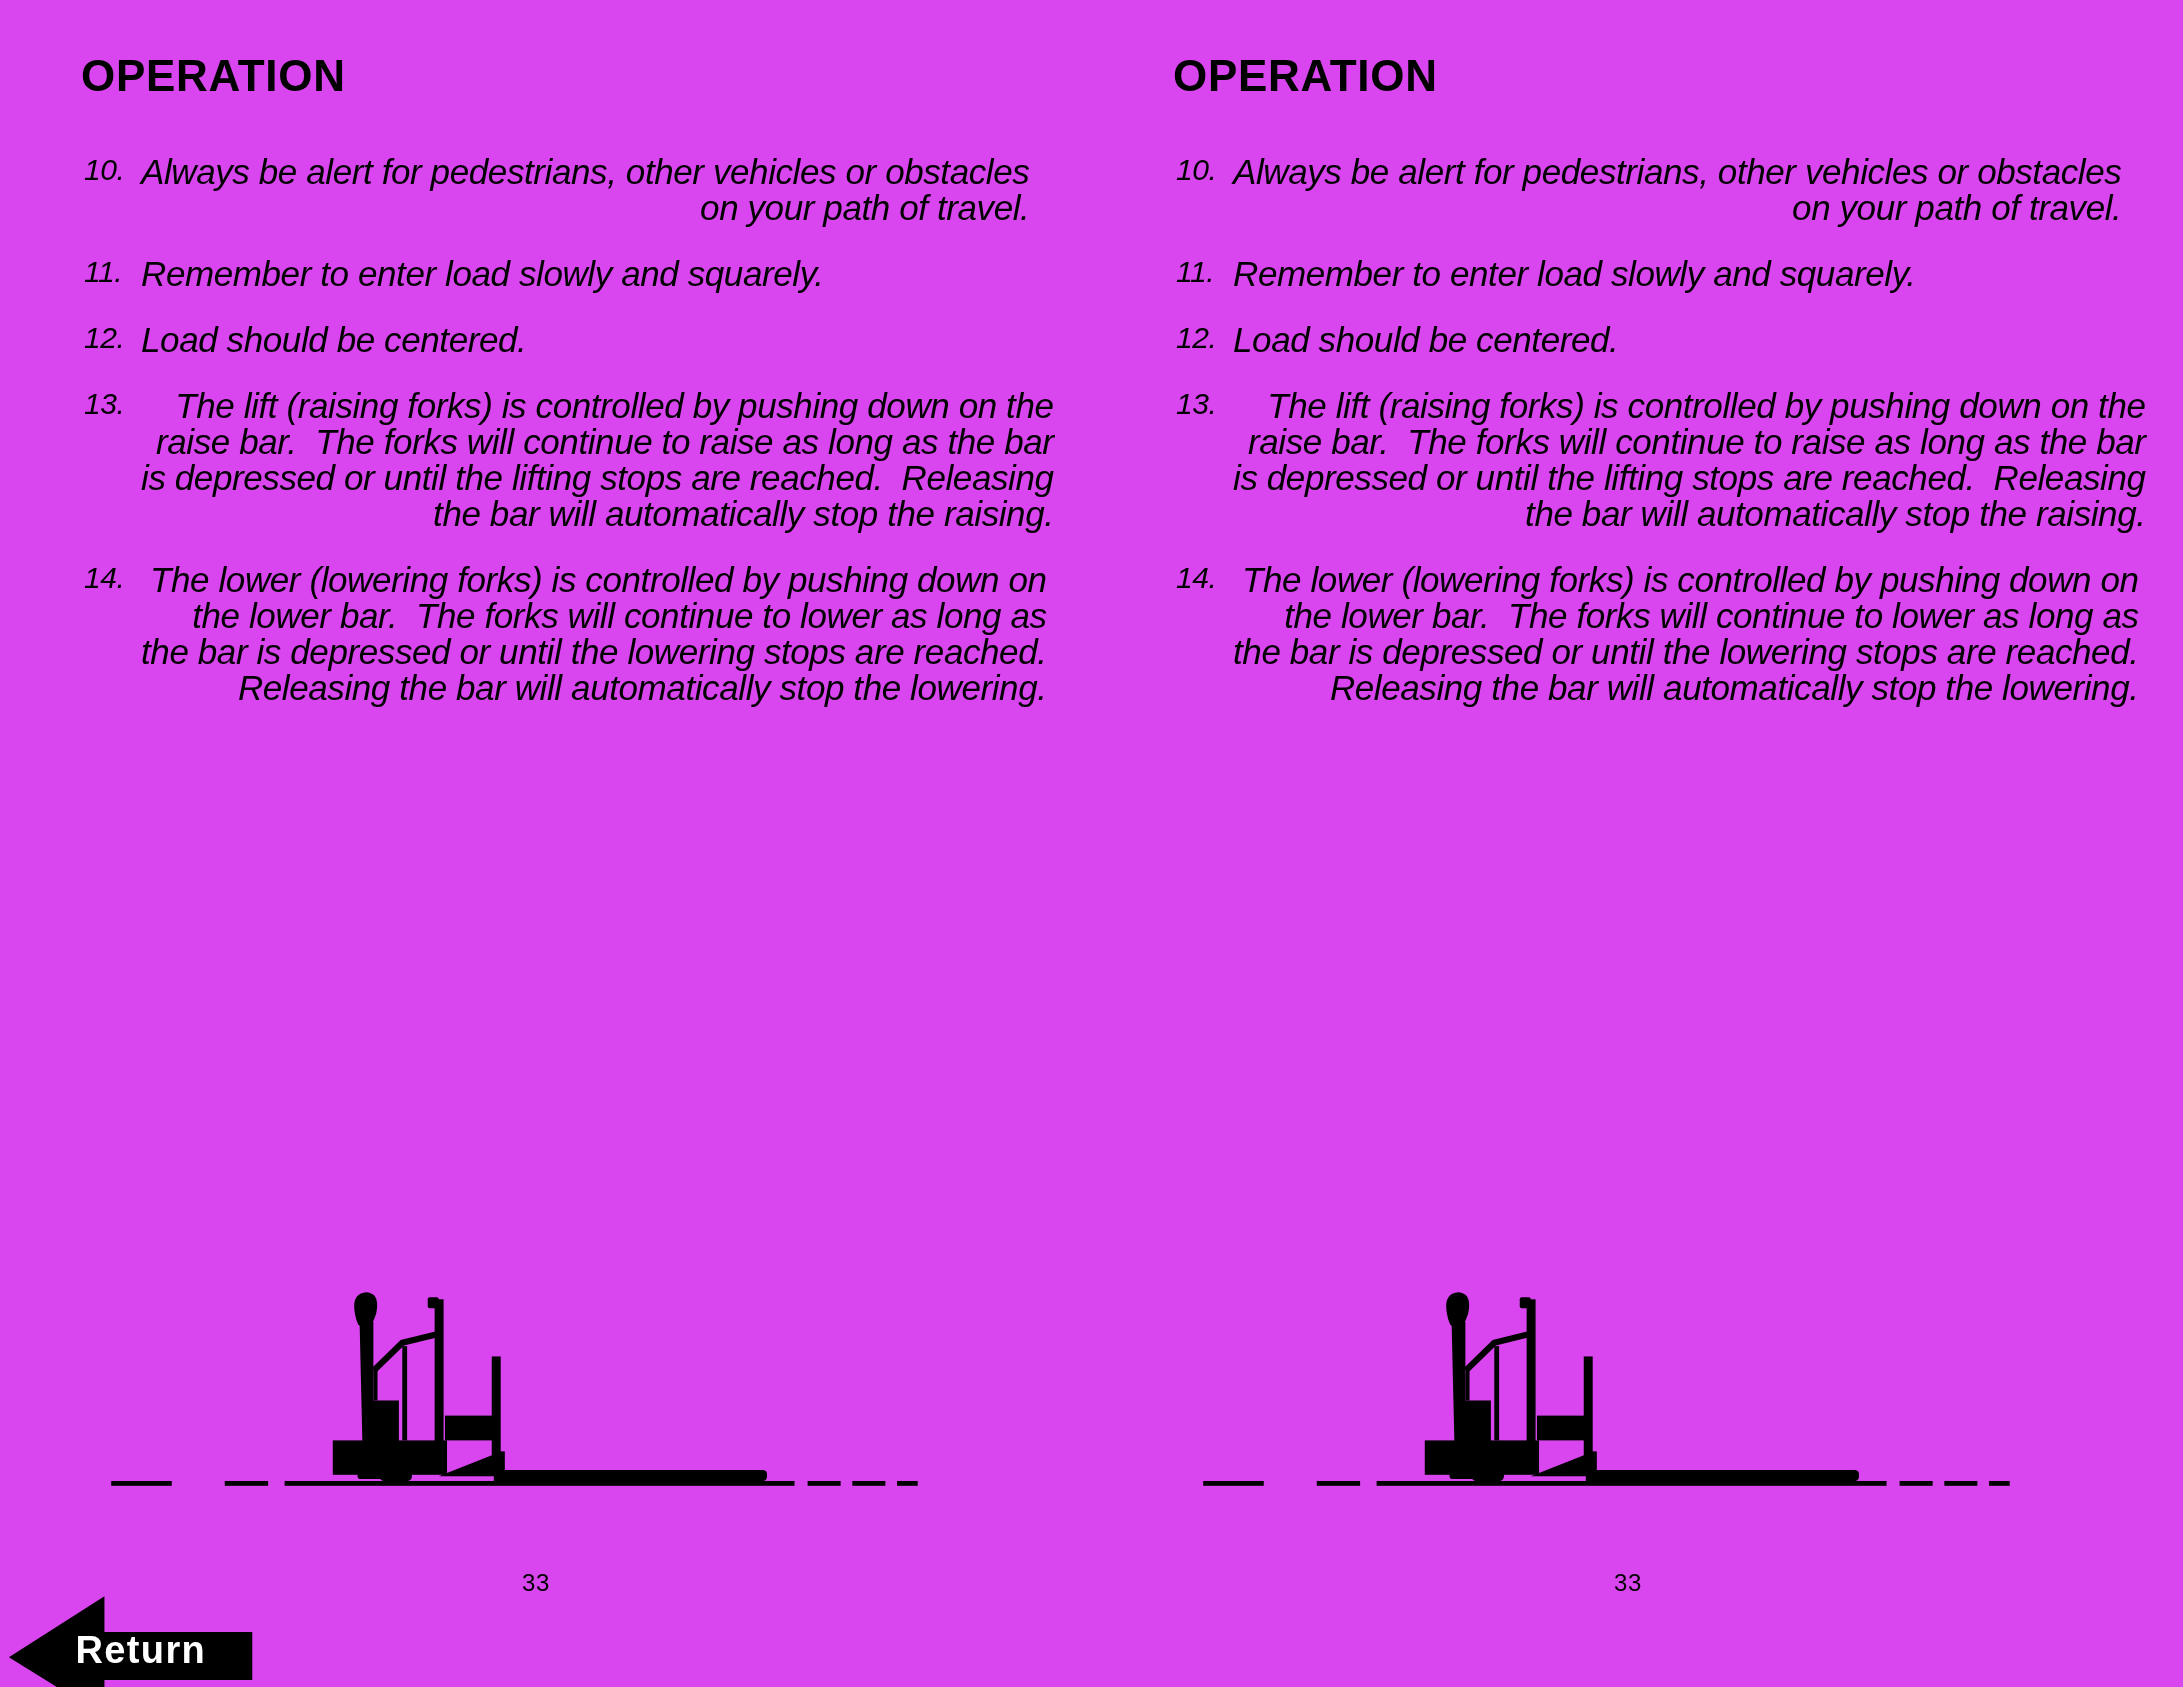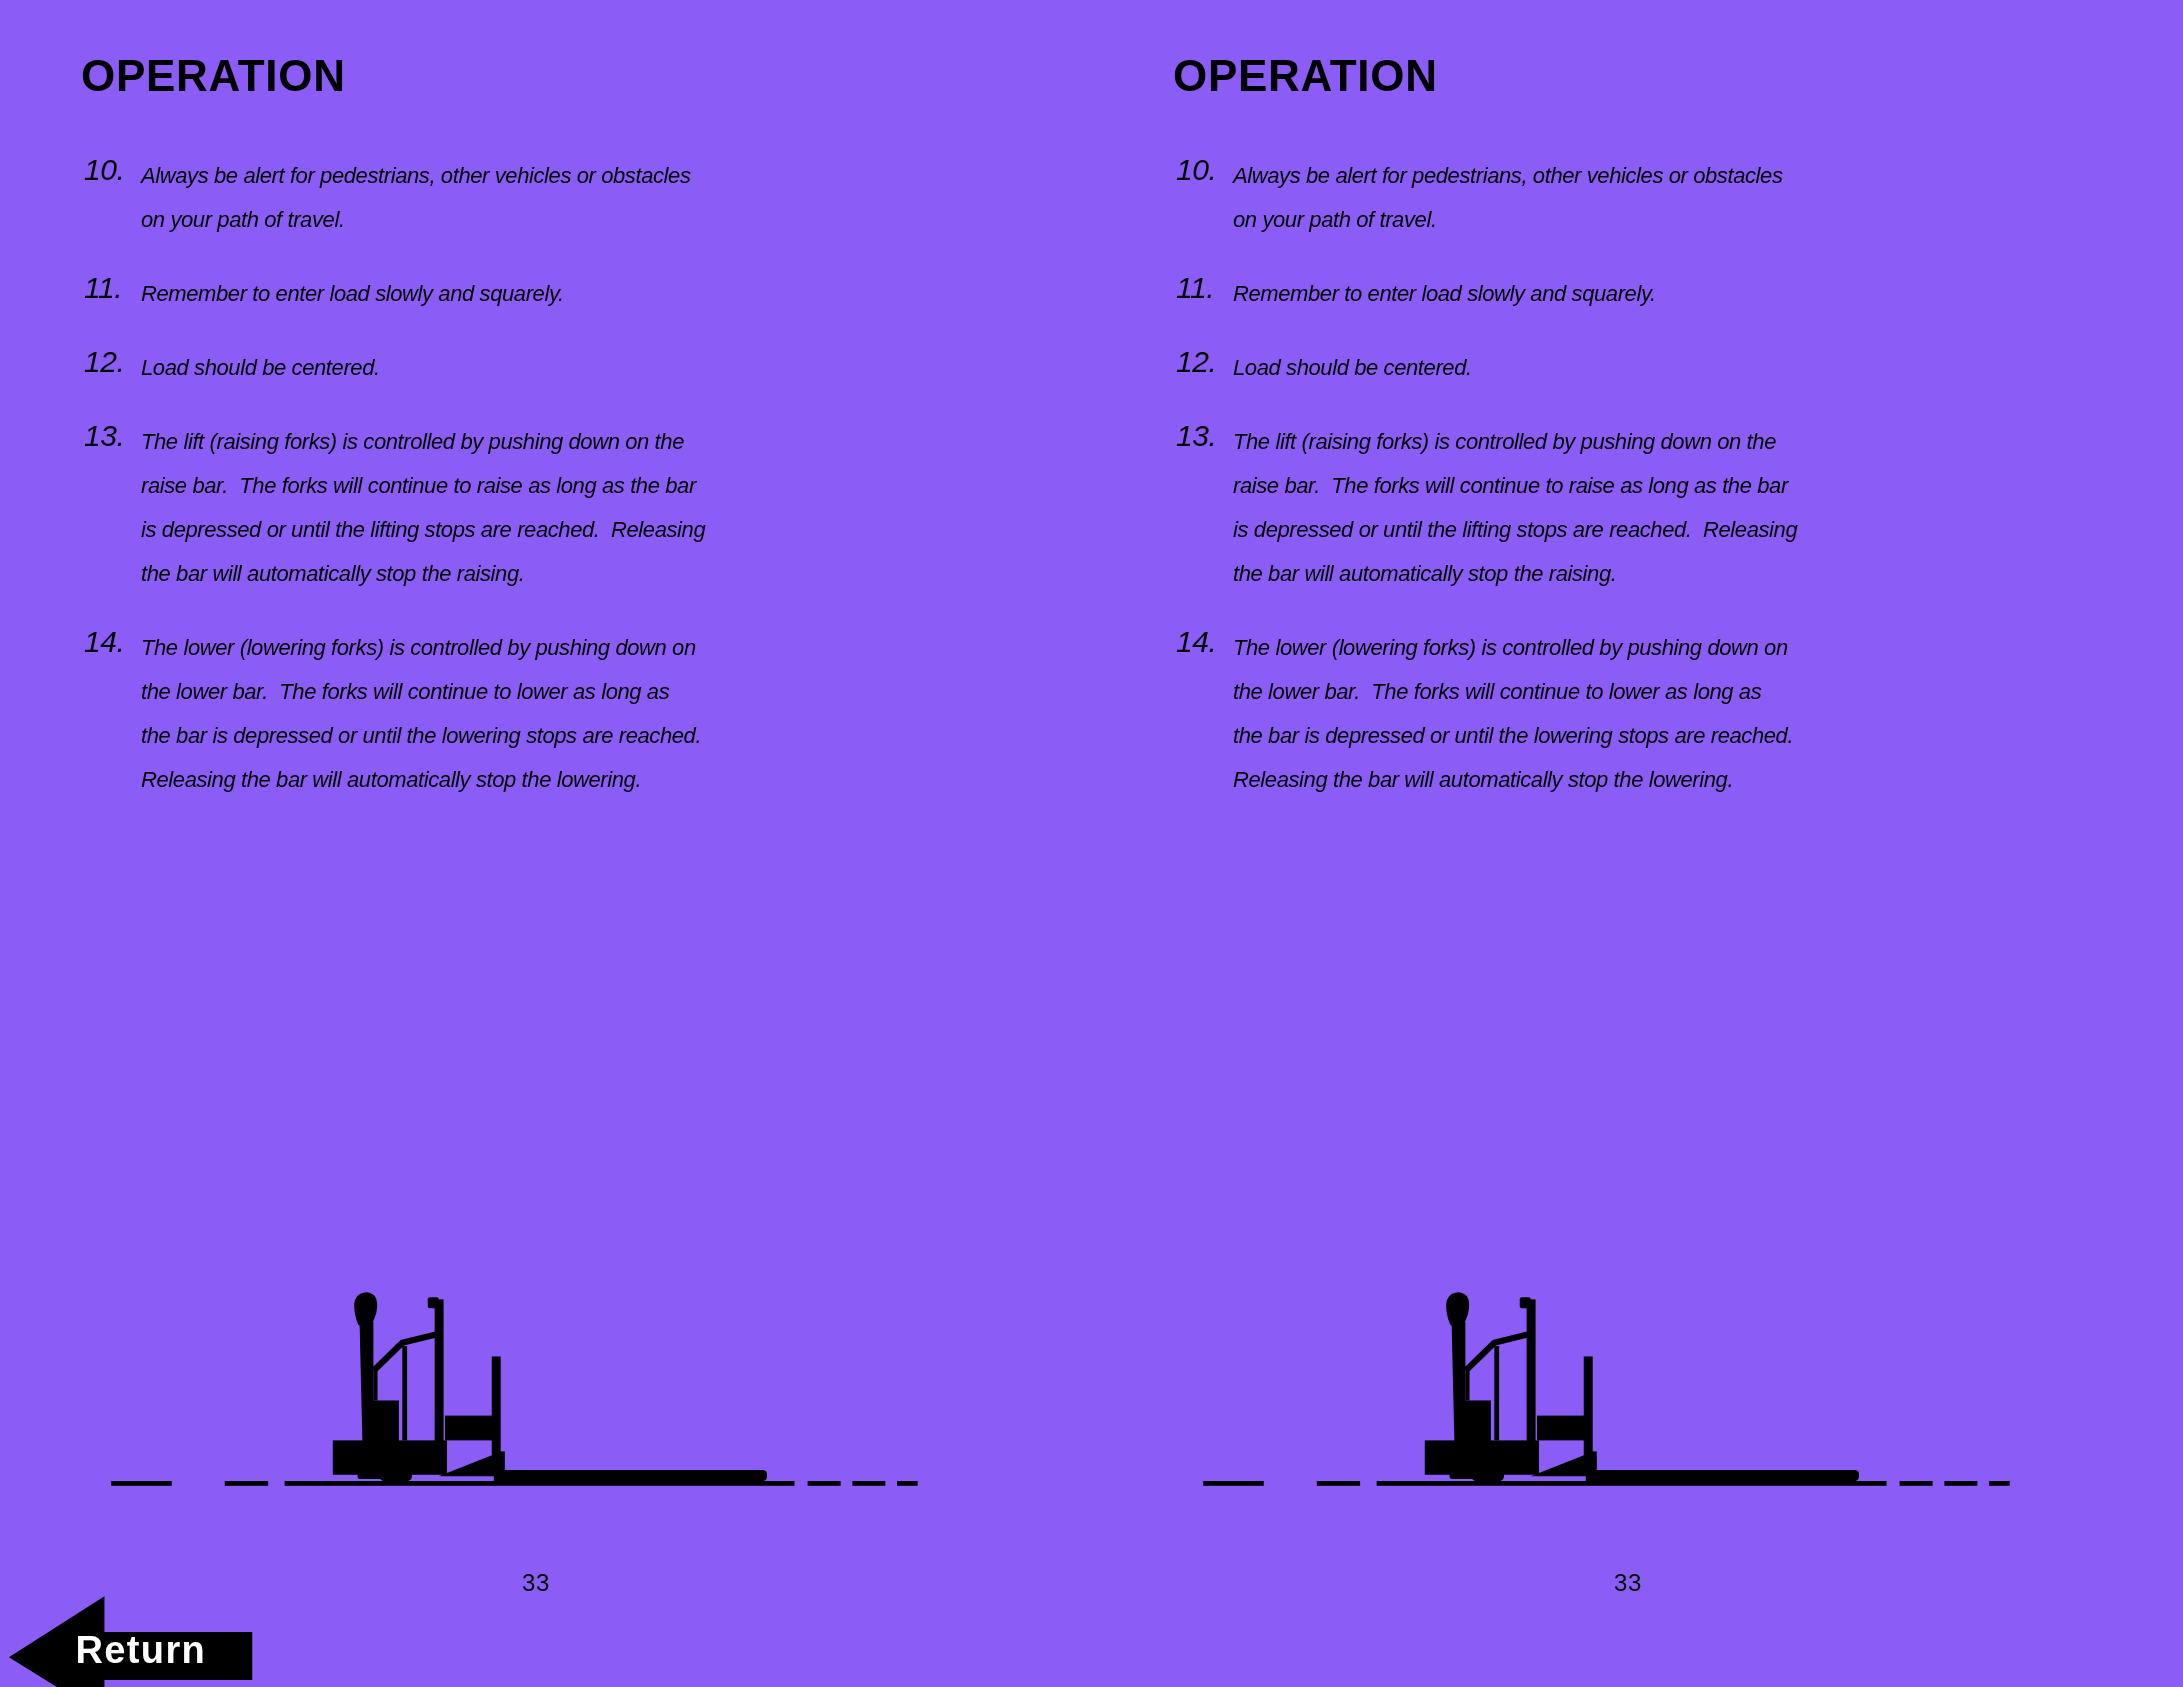--- a/index.html
+++ b/index.html
@@ -1,35 +1,35 @@
 <!DOCTYPE html>
 <html style="font-size:11px"><head>
 <meta charset="utf-8">
 <style>
   html,body{margin:0;padding:0;}
   body{
     width:2183px;height:1687px;position:relative;background:#ffffff;
     font-family:"Liberation Sans","DejaVu Sans",sans-serif;color:#000;
     overflow:hidden;
   }
-  .page{position:absolute;top:0;width:1092px;height:1687px;background:#8b5cf6;}
+  .page{position:absolute;top:0;width:1092px;height:1687px;background:#d946ef;}
   .page.left{left:0;}
   .page.right{left:1092px;}
   .heading{
     position:absolute;left:81px;top:54px;
     font-size:44px;font-weight:bold;line-height:1;letter-spacing:0.7px;
     white-space:pre;
   }
   .ilist{position:absolute;left:84px;top:154px;font-style:italic;}
   .item{display:flex;margin-bottom:30px;}
   .item-num{
     flex:0 0 57px;font-size:30px;line-height:32px;letter-spacing:-0.4px;white-space:pre;
   }
   .item-text{
-    font-size:22px;line-height:44px;letter-spacing:-0.4px;white-space:pre;
+    font-size:35px;line-height:36px;letter-spacing:-0.4px;white-space:pre;text-align:right;
   }
   .truck{position:absolute;left:83px;top:1289px;width:951px;height:203px;}
   .pagenum{
     position:absolute;left:522px;top:1571px;font-size:24px;line-height:1;
     letter-spacing:0.7px;white-space:pre;
   }
   .return-btn{
     position:absolute;left:3.4px;top:1592px;width:262px;height:132px;
     border:0;background:transparent;padding:0;cursor:pointer;text-decoration:underline;
   }

